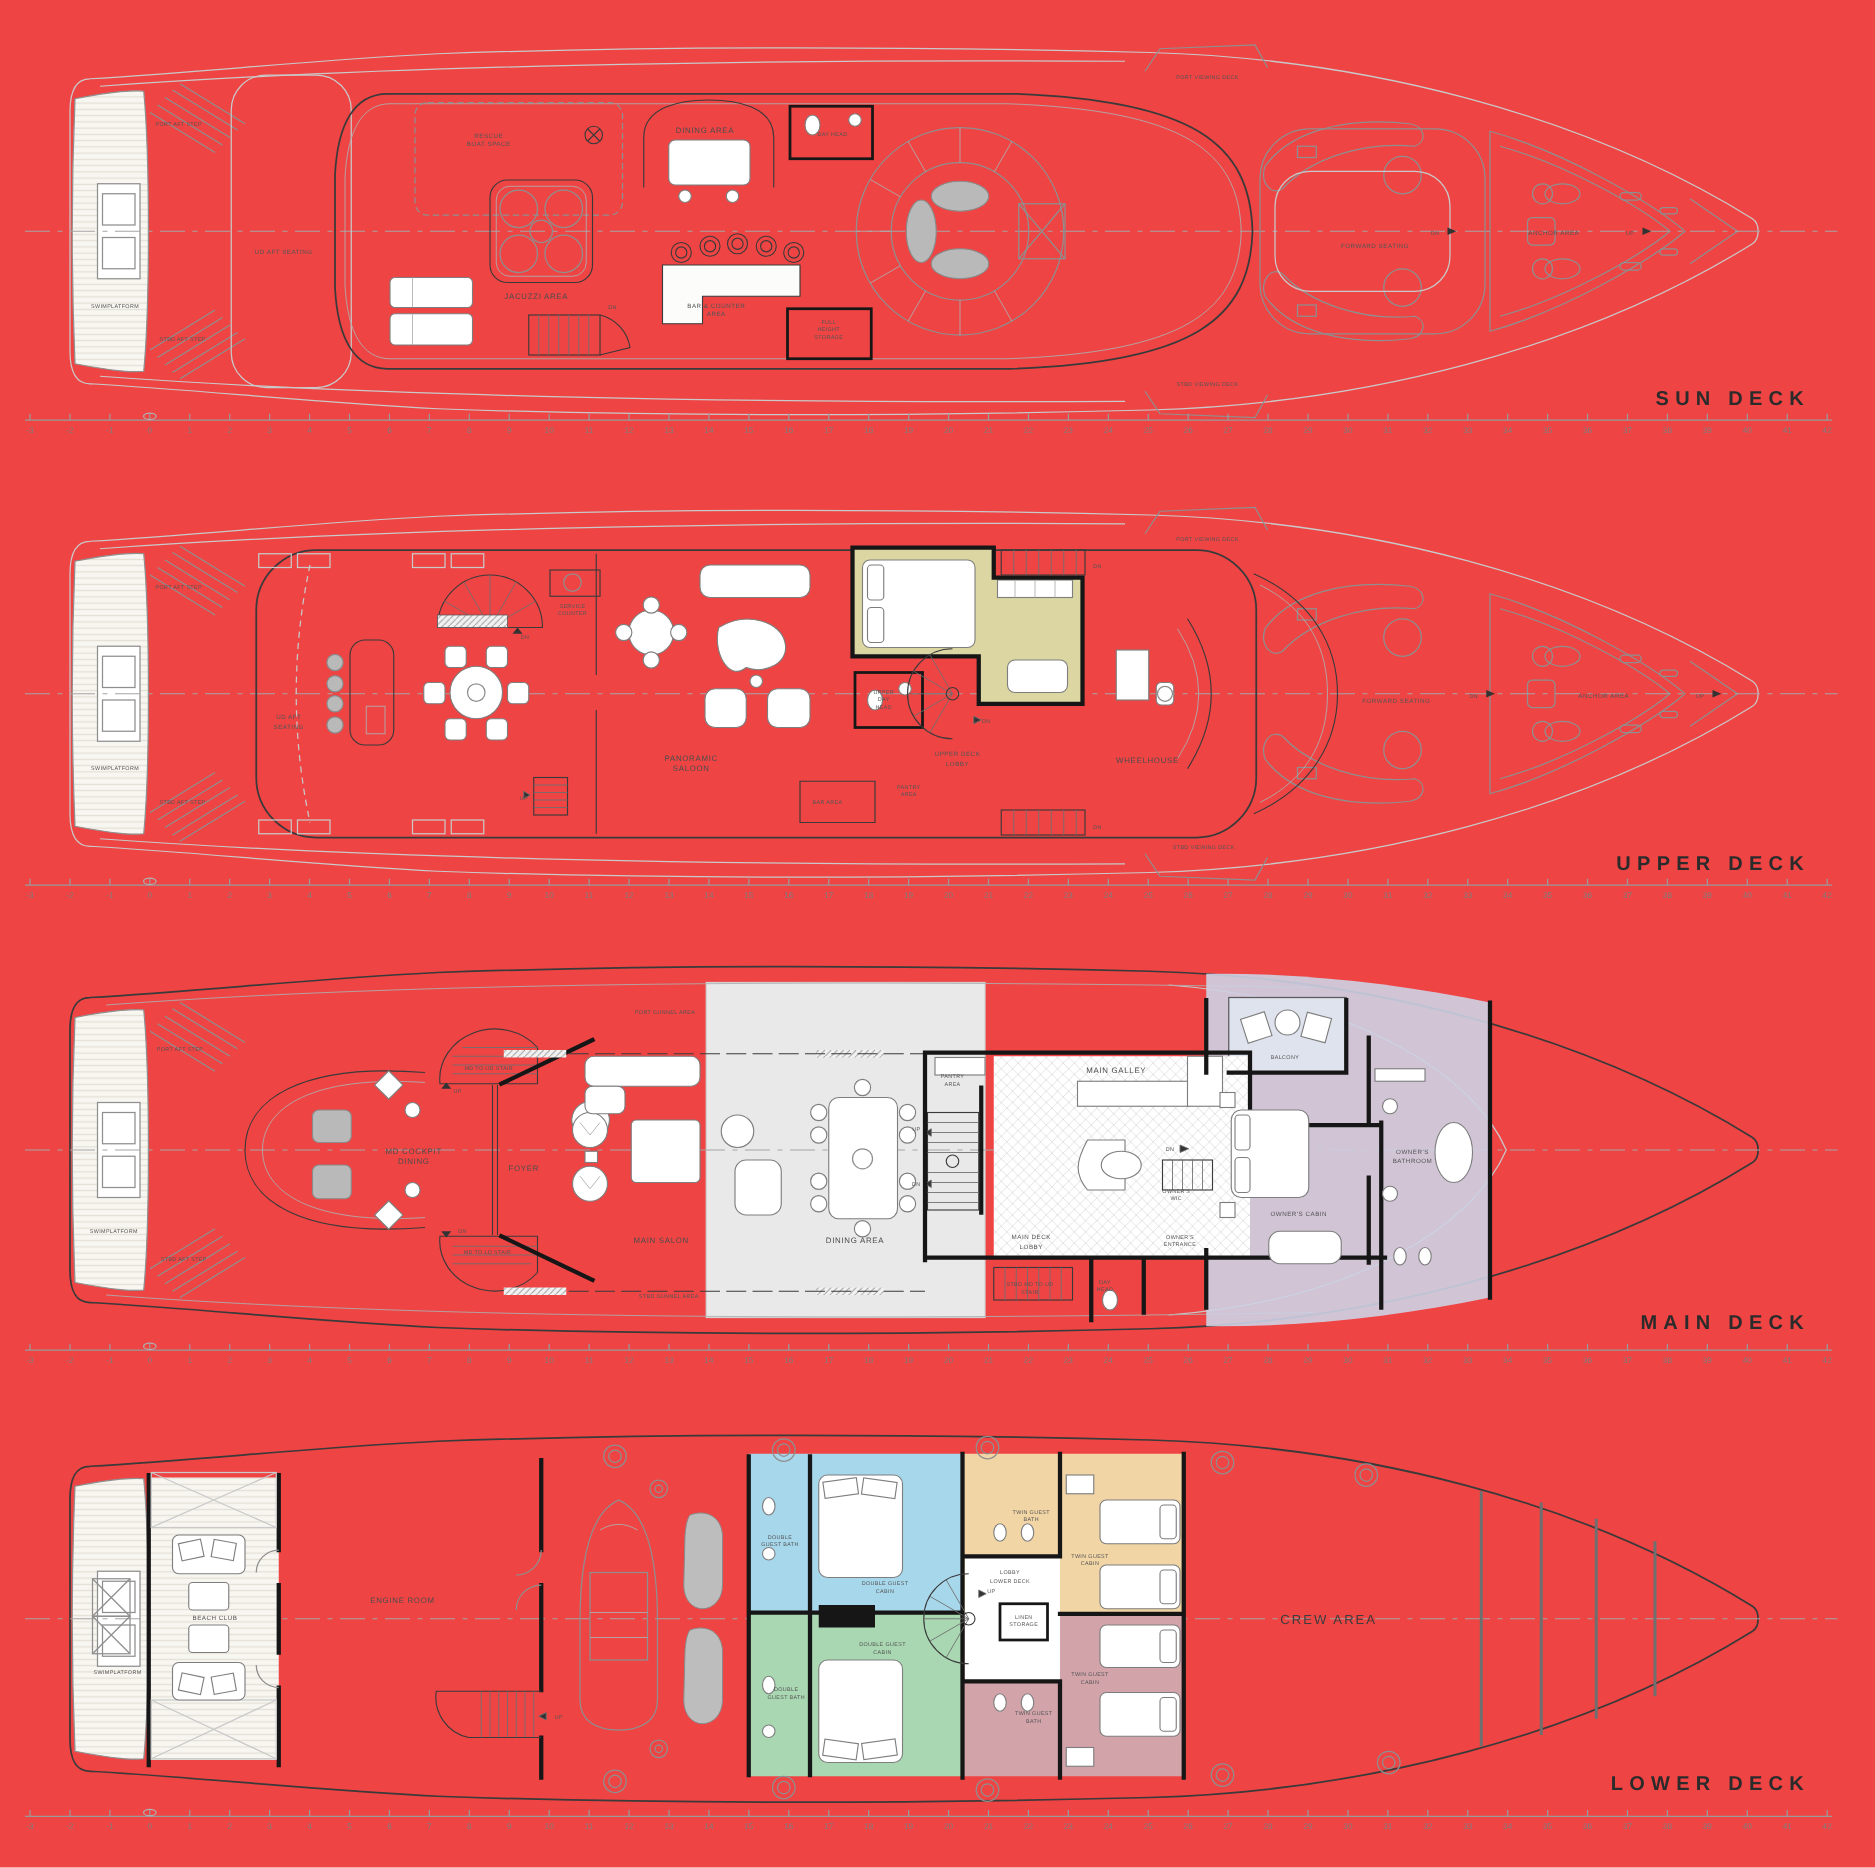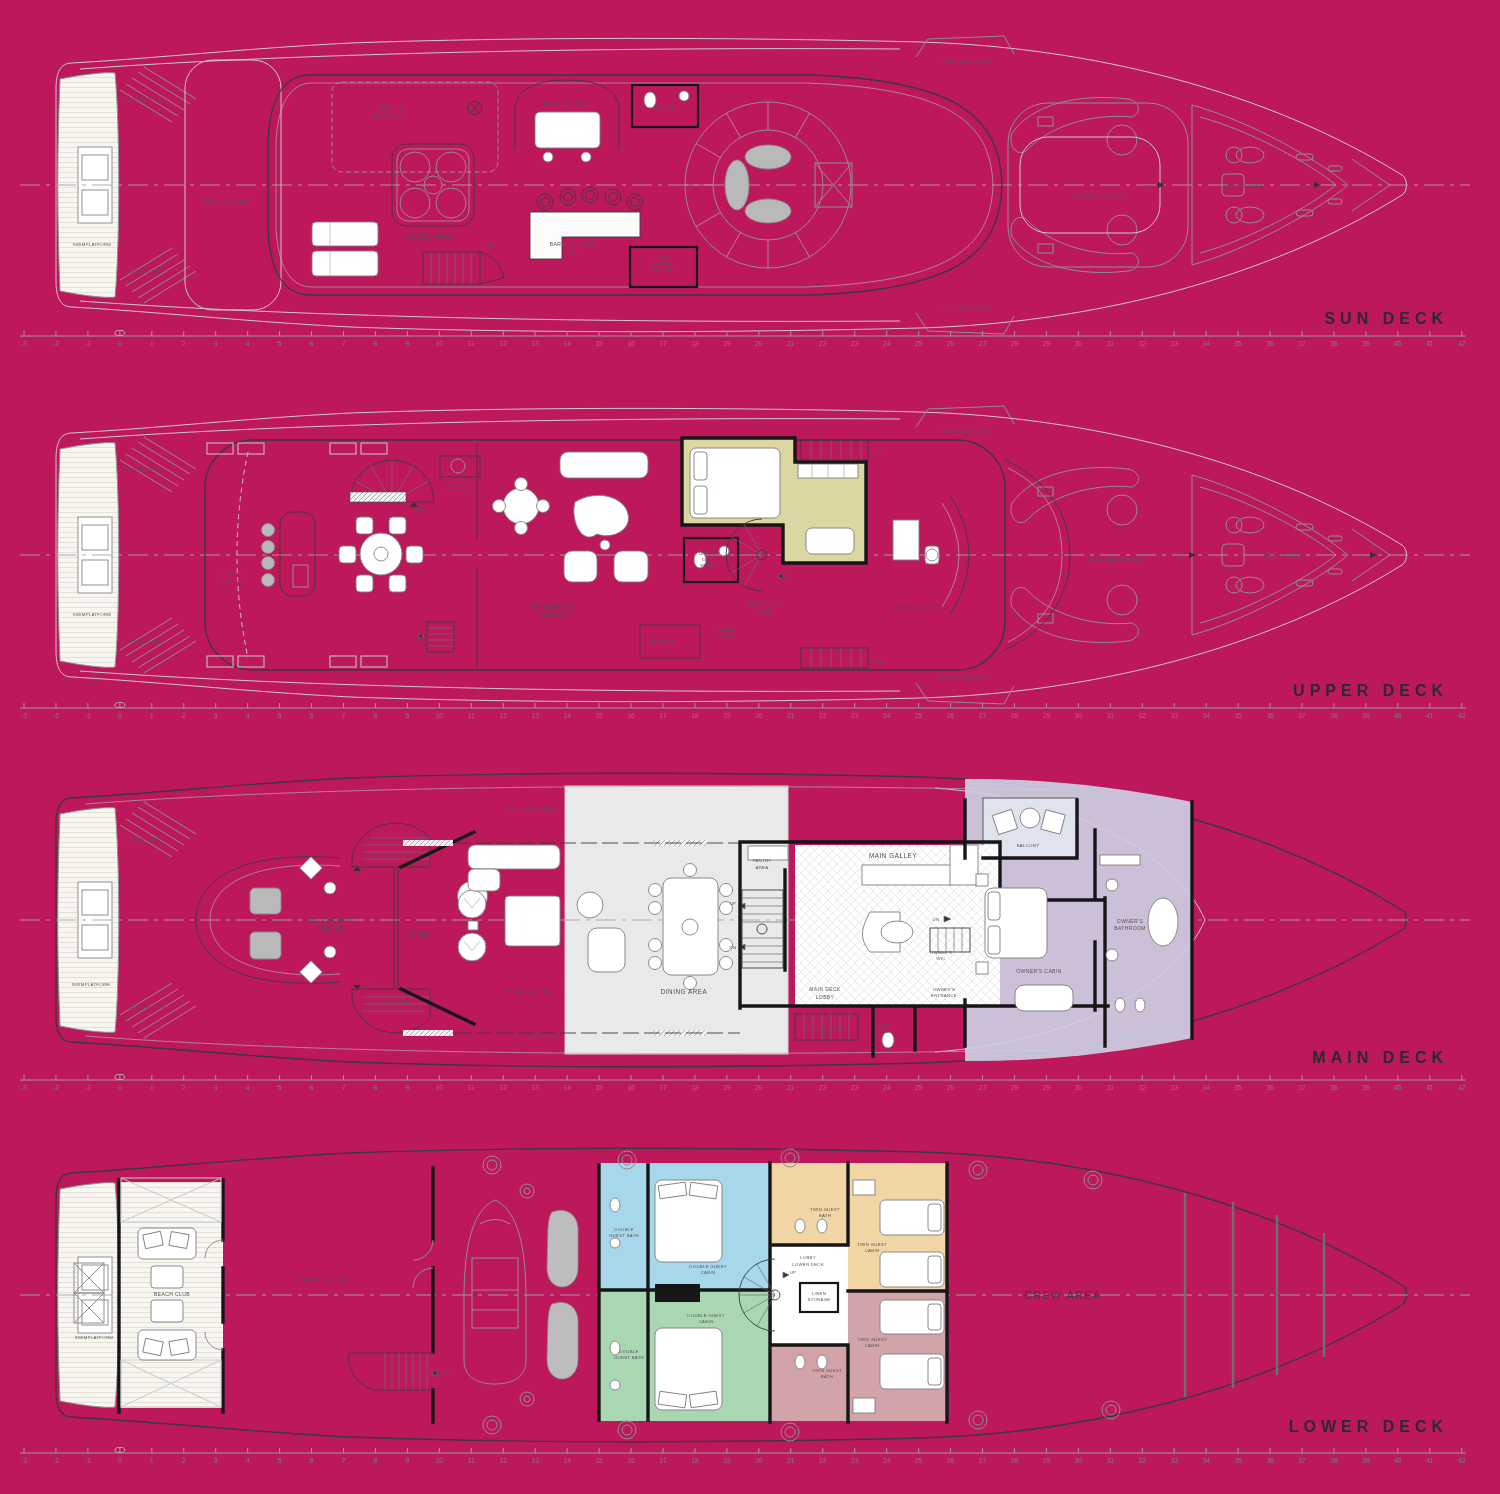--- a/index.html
+++ b/index.html
@@ -1,16 +1,16 @@
 <!DOCTYPE html>
 <html><head>
 <meta charset="utf-8">
 <style>
   html,body{margin:0;padding:0;background:#ffffff;}
-  #stage{position:relative;width:1500px;height:1494px;background:#be185d;overflow:hidden;
+  #stage{position:relative;width:1500px;height:1494px;background:#ef4444;overflow:hidden;
          font-family:"Liberation Sans",sans-serif;}
   svg{display:block}
   text{font-family:"Liberation Sans",sans-serif;}
   .lbl{font-size:6.3px;letter-spacing:.55px;fill:#4d4d4d;text-anchor:middle;}
   .lbl-s{font-size:5px;letter-spacing:.4px;fill:#555;text-anchor:middle;}
   .lbl-xs{font-size:4.3px;letter-spacing:.3px;fill:#555;text-anchor:middle;}
   .crew{font-size:10.5px;letter-spacing:1.6px;fill:#3c3c3c;text-anchor:middle;}
   .deck-title{font-size:16px;letter-spacing:5px;fill:#2b2b2b;text-anchor:end;font-weight:bold;}
   .s-dark{stroke:#3a3a3a;fill:none;stroke-width:1.4;}
   .s-dark2{stroke:#3a3a3a;fill:none;stroke-width:.9;}

